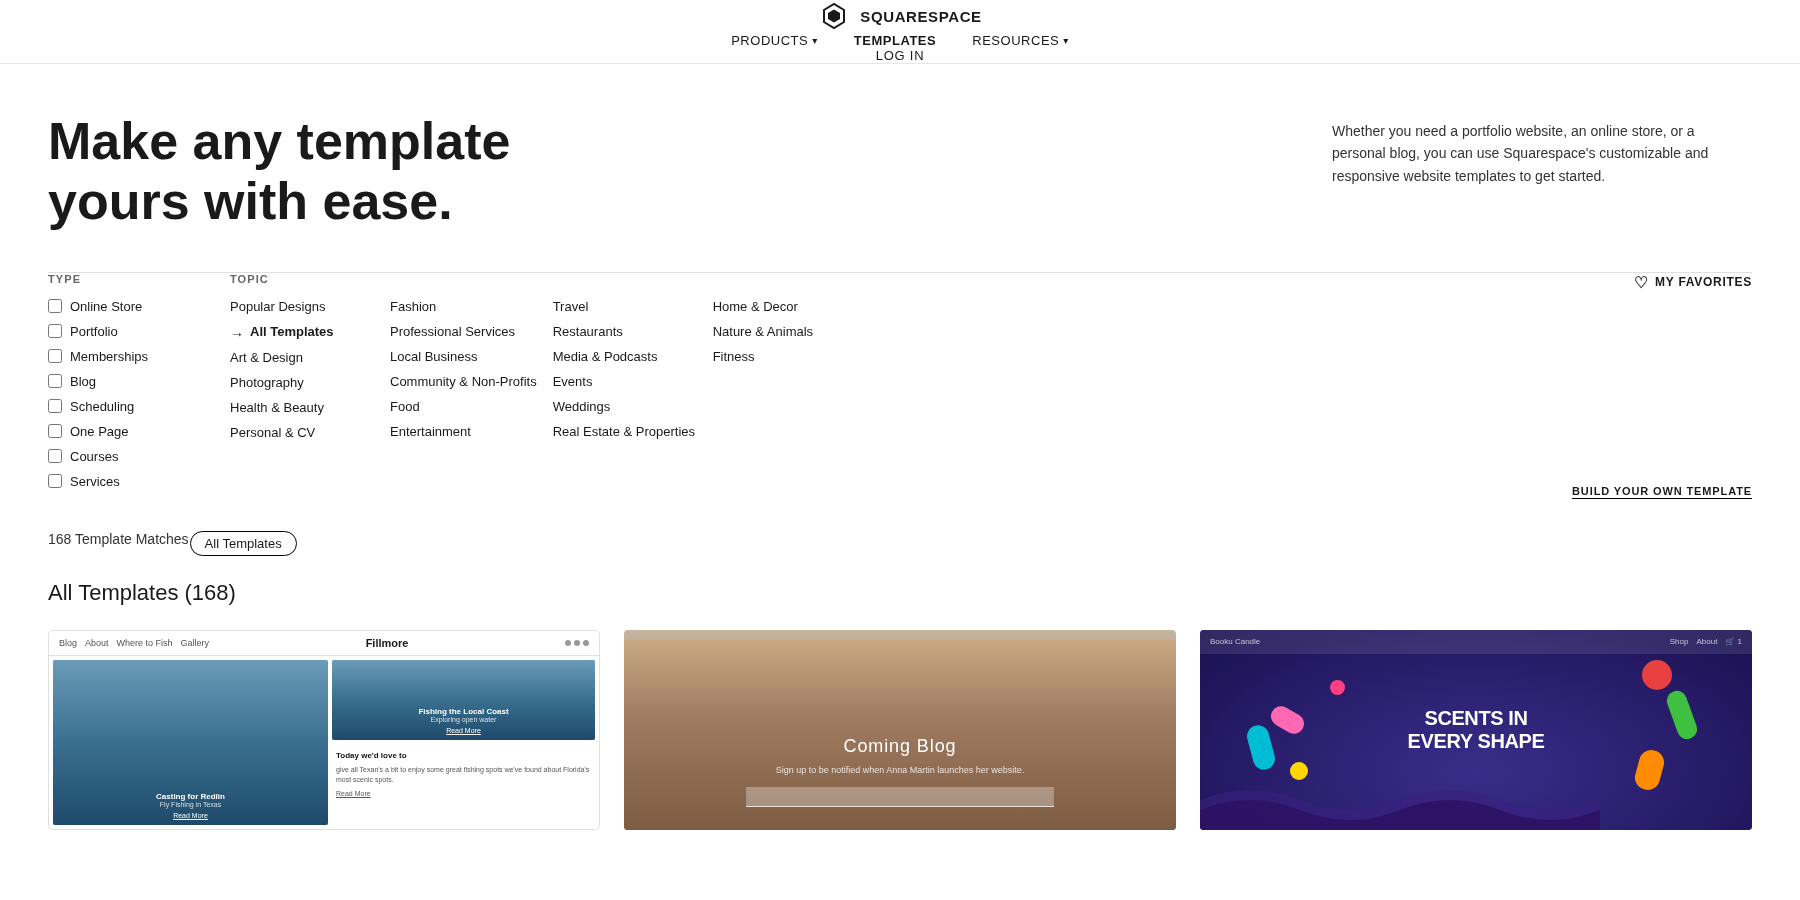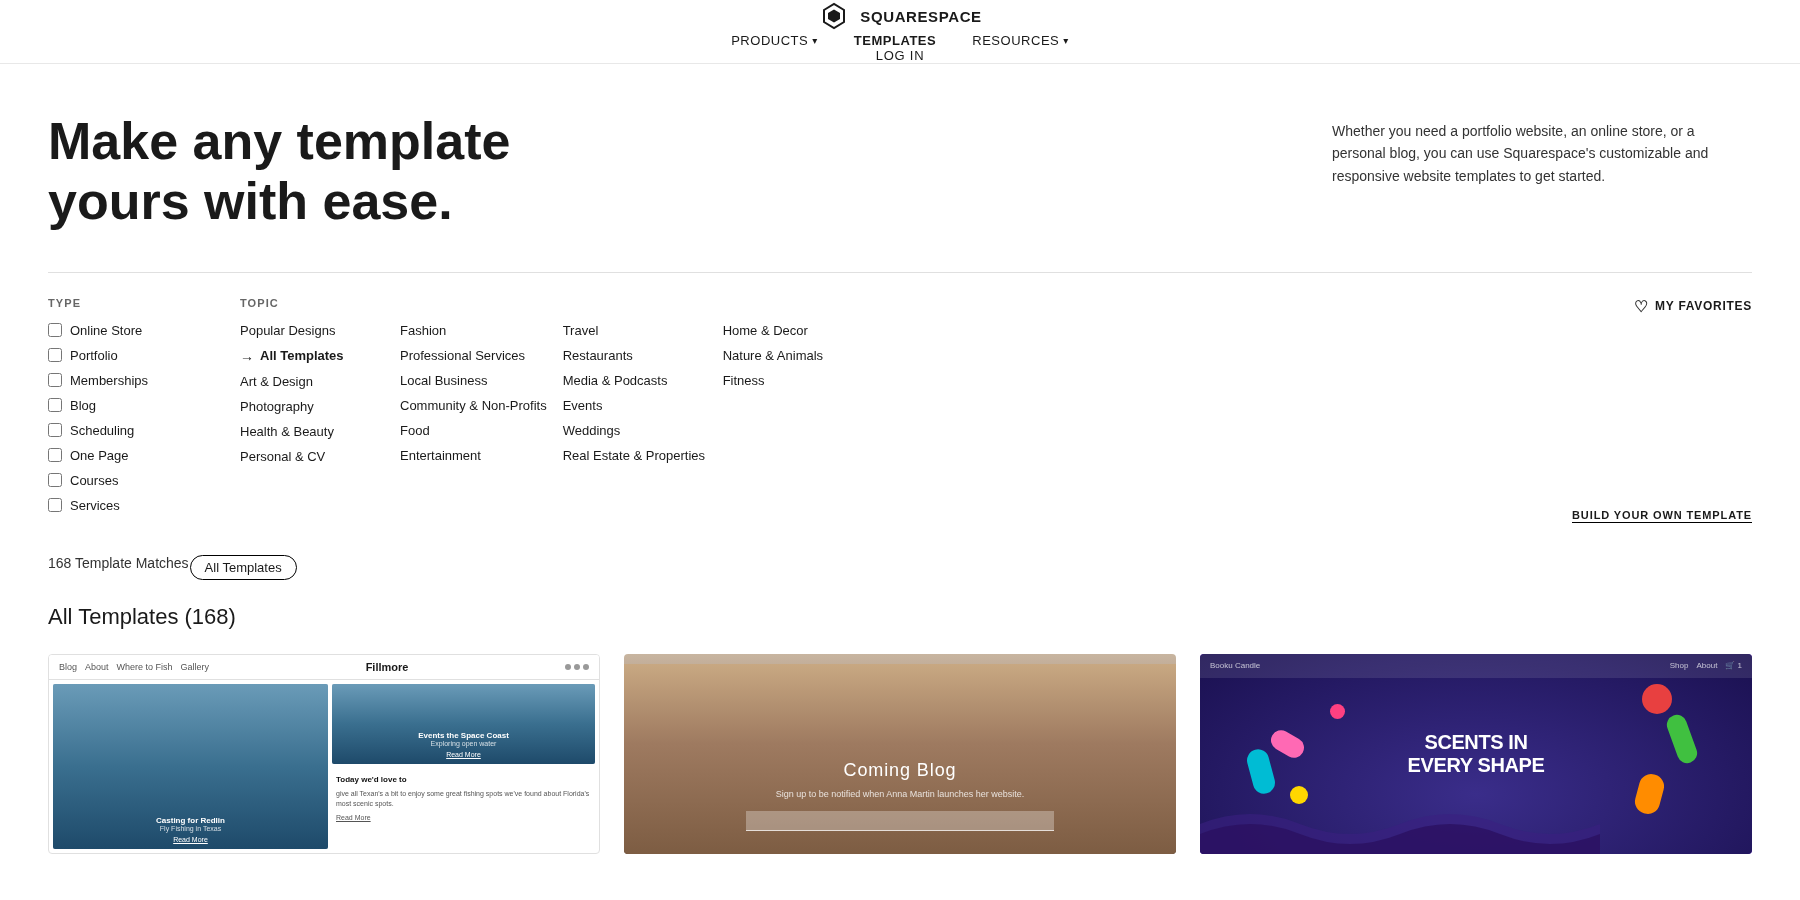--- a/index.html
+++ b/index.html
@@ -80,24 +80,23 @@
       font-size: 14px;
       line-height: 1.6;
       max-width: 420px;
       color: #333;
       margin-top: 8px;
     }
 
     
     .filters-section {
       display: flex;
-      gap: 12px;
+      gap: 2px;
       margin-bottom: 32px;
       border-top: 1px solid #e0e0e0;
-      padding-top: 24px;
     }
     .filter-column {
       min-width: 180px;
       padding-right: 24px;
     }
     .filter-column-label {
       font-size: 11px;
       font-weight: 600;
       letter-spacing: 0.1em;
       text-transform: uppercase;
@@ -544,21 +543,21 @@
         </div>
       </div>
       <div class="fillmore-body">
         <div class="fillmore-img">
           <div class="fillmore-img-label">Casting for Redlin</div>
           <div class="fillmore-img-sub">Fly Fishing in Texas</div>
           <div class="fillmore-link">Read More</div>
         </div>
         <div style="flex:1; display:flex; flex-direction:column; gap:4px;">
           <div class="fillmore-img" style="flex:1;">
-            <div class="fillmore-img-label">Events the Space Coast</div>
+            <div class="fillmore-img-label">Fishing the Local Coast</div>
             <div class="fillmore-img-sub">Exploring open water</div>
             <div class="fillmore-link">Read More</div>
           </div>
           <div class="fillmore-text">
             <div class="fillmore-text-title">Today we'd love to</div>
             <div>give all Texan's a bit to enjoy some great fishing spots we've found about Florida's most scenic spots.</div>
             <div style="text-decoration:underline; margin-top:4px;">Read More</div>
           </div>
         </div>
       </div>

